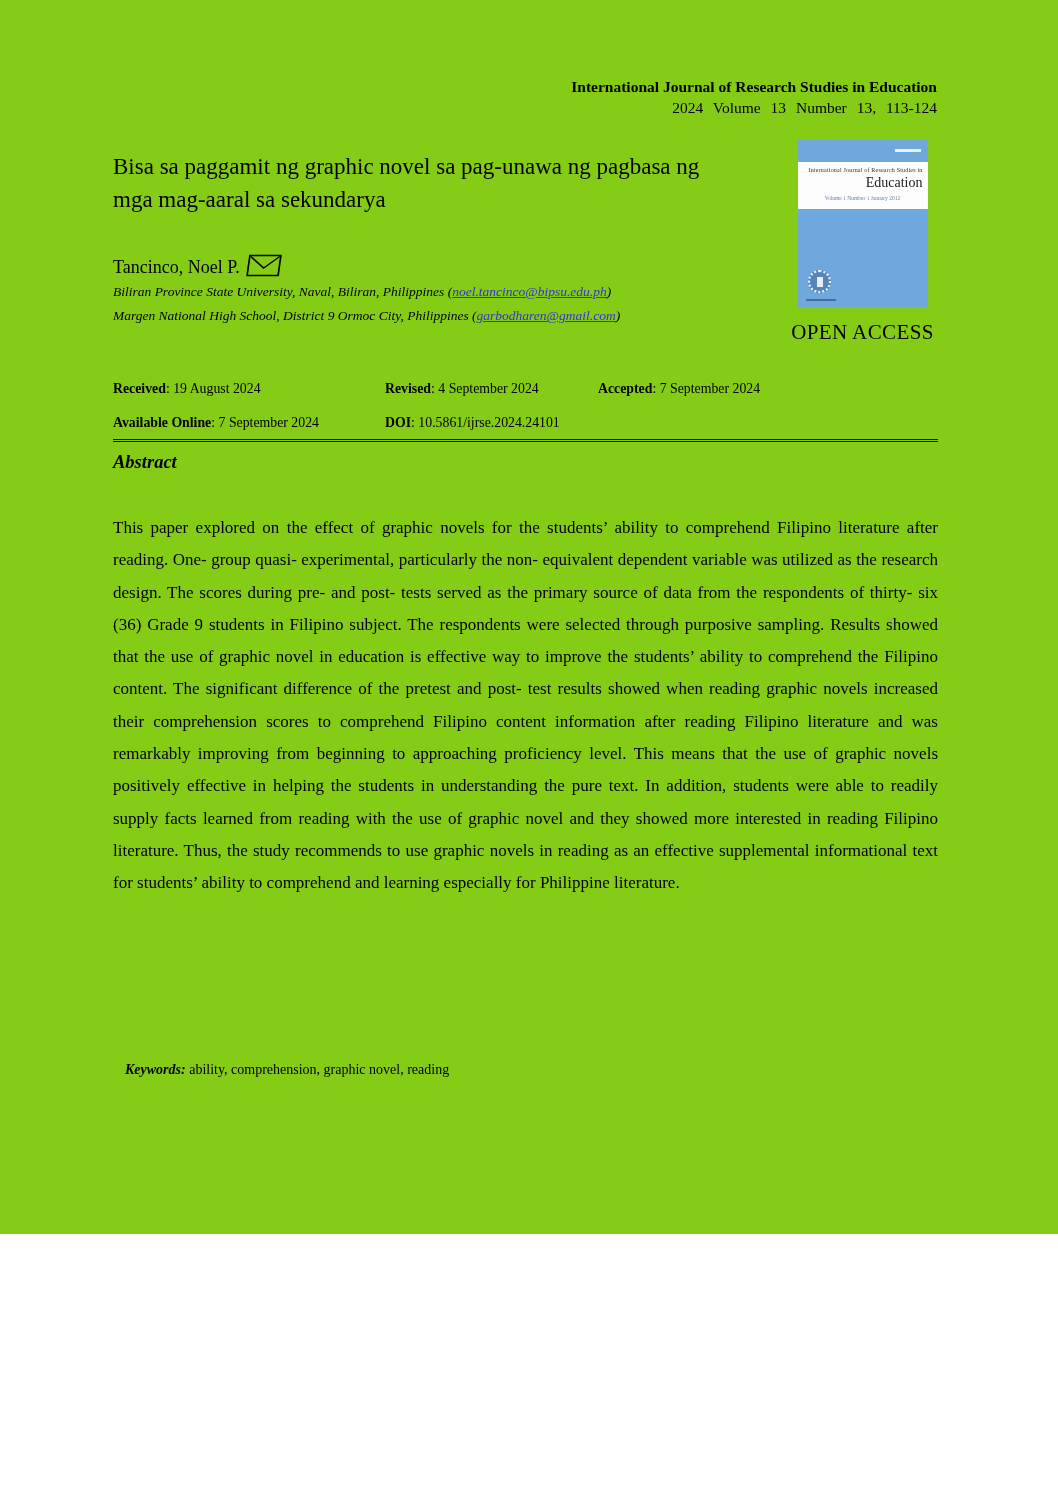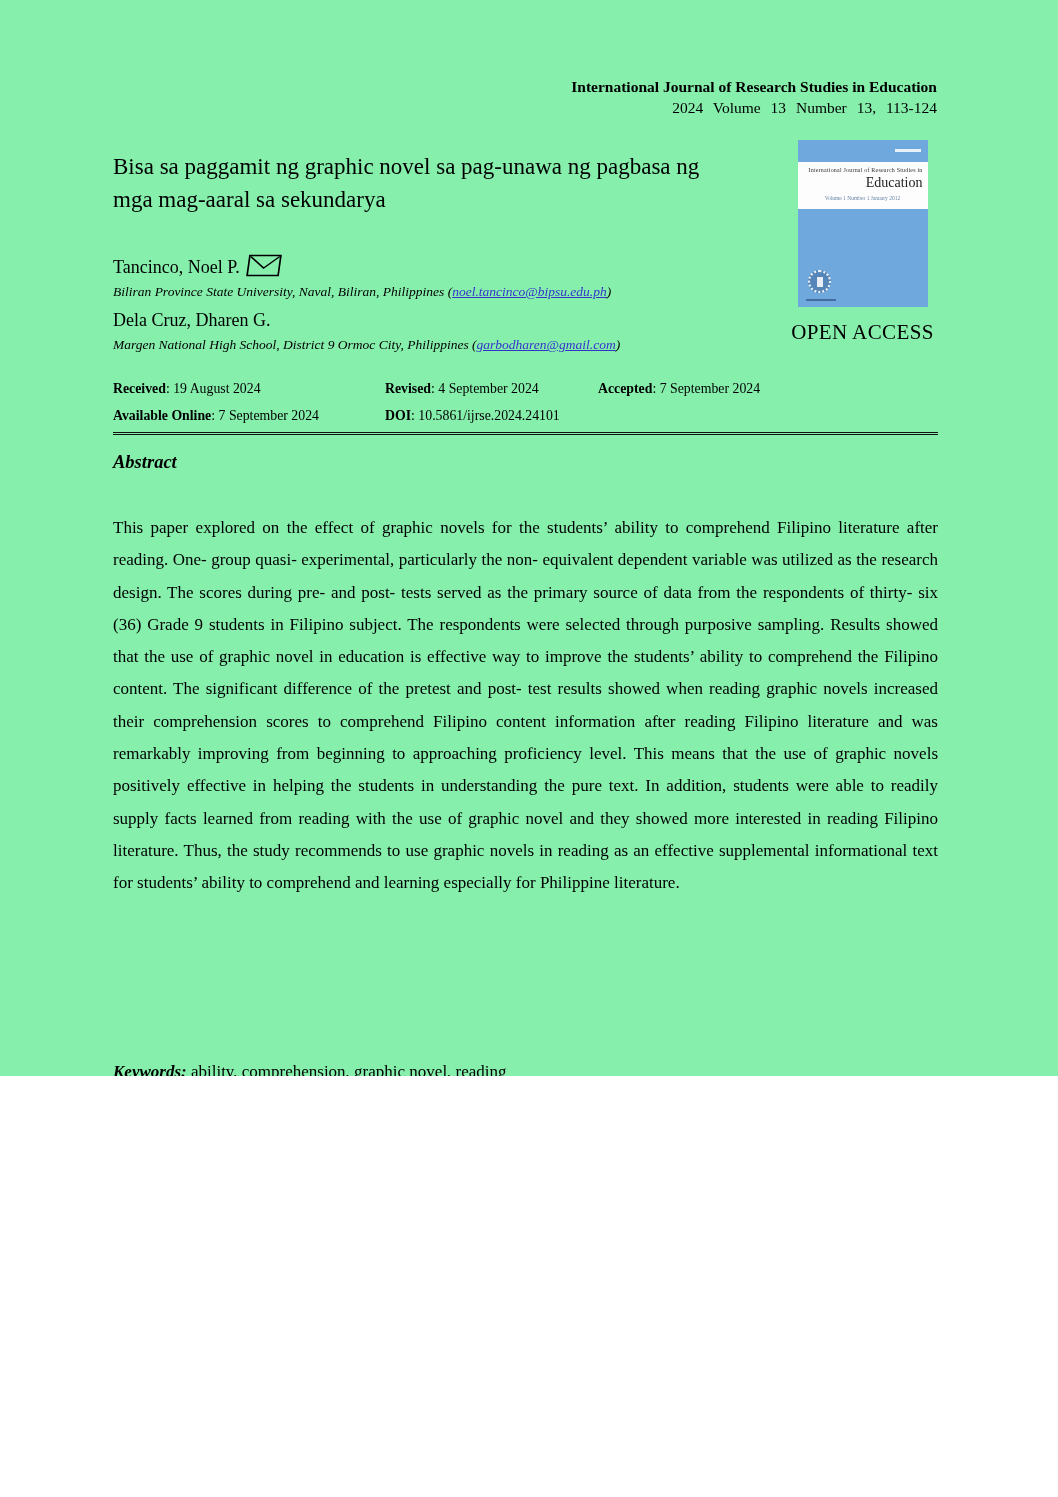--- a/index.html
+++ b/index.html
@@ -1,38 +1,38 @@
 <!DOCTYPE html>
 <html><head>
 <meta charset="utf-8">
 <style>
   * { margin:0; padding:0; box-sizing:border-box; }
   html,body { background:#ffffff; }
   body { font-family:"Liberation Serif","DejaVu Serif",serif; color:#000; }
-  .page { position:relative; width:1058px; height:1076px; background:#86efac; overflow:hidden; }
+  .page { position:relative; width:1058px; height:1234px; background:#84cc16; overflow:hidden; }
 
   
   .jheader { position:absolute; top:76px; right:121px; text-align:right; }
   .jh1 { font-weight:bold; font-size:15.5px; line-height:21px; }
   .jh2 { font-size:15.5px; line-height:22px; word-spacing:6px; }
 
   
   .title { position:absolute; top:150px; left:113px; width:600px;
            font-size:23px; line-height:33px; }
 
   
   .authors { position:absolute; top:254px; left:113px; width:660px; }
   .aname { font-size:18px; line-height:26px; }
   .aff   { font-size:13.5px; line-height:18px; font-style:italic; margin:3px 0 6px; }
   .email { color:#3333cc; text-decoration:underline; }
   .env   { display:inline-block; vertical-align:-4px; margin-left:7px; transform:skewX(-8deg); }
 
   
   .dates { position:absolute; top:380px; left:113px; width:825px;
-           display:grid; grid-template-columns:272px 213px 1fr; row-gap:10px;
+           display:grid; grid-template-columns:272px 213px 1fr; row-gap:17px;
            font-size:13.8px; line-height:17px; padding-bottom:8px;
            border-bottom:3.5px double #111; }
   .dcell b { font-weight:bold; }
 
   
   .coverbox { position:absolute; top:140px; left:785px; width:155px; text-align:center; }
   .cover { width:130px; margin:0 auto; }
   .cband { height:22px; background:#6fa8dc; position:relative; }
   .cband-mark { position:absolute; right:7px; top:9px; width:26px; height:3px;
                 background:rgba(255,255,255,.85); }
@@ -52,21 +52,21 @@
   .issnwrap { margin-top:10px; }
   .oa { margin-top:13px; font-size:21px; letter-spacing:.4px; }
 
   
   .abs-h { position:absolute; top:452px; left:113px; font-size:18.5px;
            font-weight:bold; font-style:italic; }
   .abs-b { position:absolute; top:512px; left:113px; width:825px;
            font-size:17px; line-height:32.3px; text-align:justify; }
 
   
-  .kw { position:absolute; top:1062px; left:113px; width:825px; font-size:17px; }
+  .kw { position:absolute; top:1062px; left:125px; width:825px; font-size:14px; }
   .kw-l { font-weight:bold; font-style:italic; }
 
   
   .footer { position:absolute; top:1386px; left:113px; width:825px;
             font-size:20px; word-spacing:3.5px; }
 </style>
 </head>
 <body>
 
 <div class="page">
@@ -80,23 +80,20 @@
 
   <div class="authors">
     <div class="aname">
       <span>Tancinco, Noel P.</span><svg class="env" width="34" height="23" viewBox="0 0 34 23">
           <rect x="1.5" y="1.5" width="31" height="20" fill="none" stroke="#000" stroke-width="1.7"></rect>
           <path d="M2.5 2.5 L17 14 L31.5 2.5" fill="none" stroke="#000" stroke-width="1.5"></path>
         </svg>
     </div>
     <div class="aff">
       <span>Biliran Province State University, Naval, Biliran, Philippines (</span><a href="#" class="email">noel.tancinco@bipsu.edu.ph</a><span>)</span>
-    </div>
-    <div class="aname">
-      <span>Dela Cruz, Dharen G.</span>
     </div>
     <div class="aff">
       <span>Margen National High School, District 9 Ormoc City, Philippines (</span><a href="#" class="email">garbodharen@gmail.com</a><span>)</span>
     </div>
   </div>
 
   <div class="dates">
     <div class="dcell"><b>Received</b><span>: 19 August 2024</span></div>
     <div class="dcell"><b>Revised</b><span>: 4 September 2024</span></div>
     <div class="dcell"><b>Accepted</b><span>: 7 September 2024</span></div>

